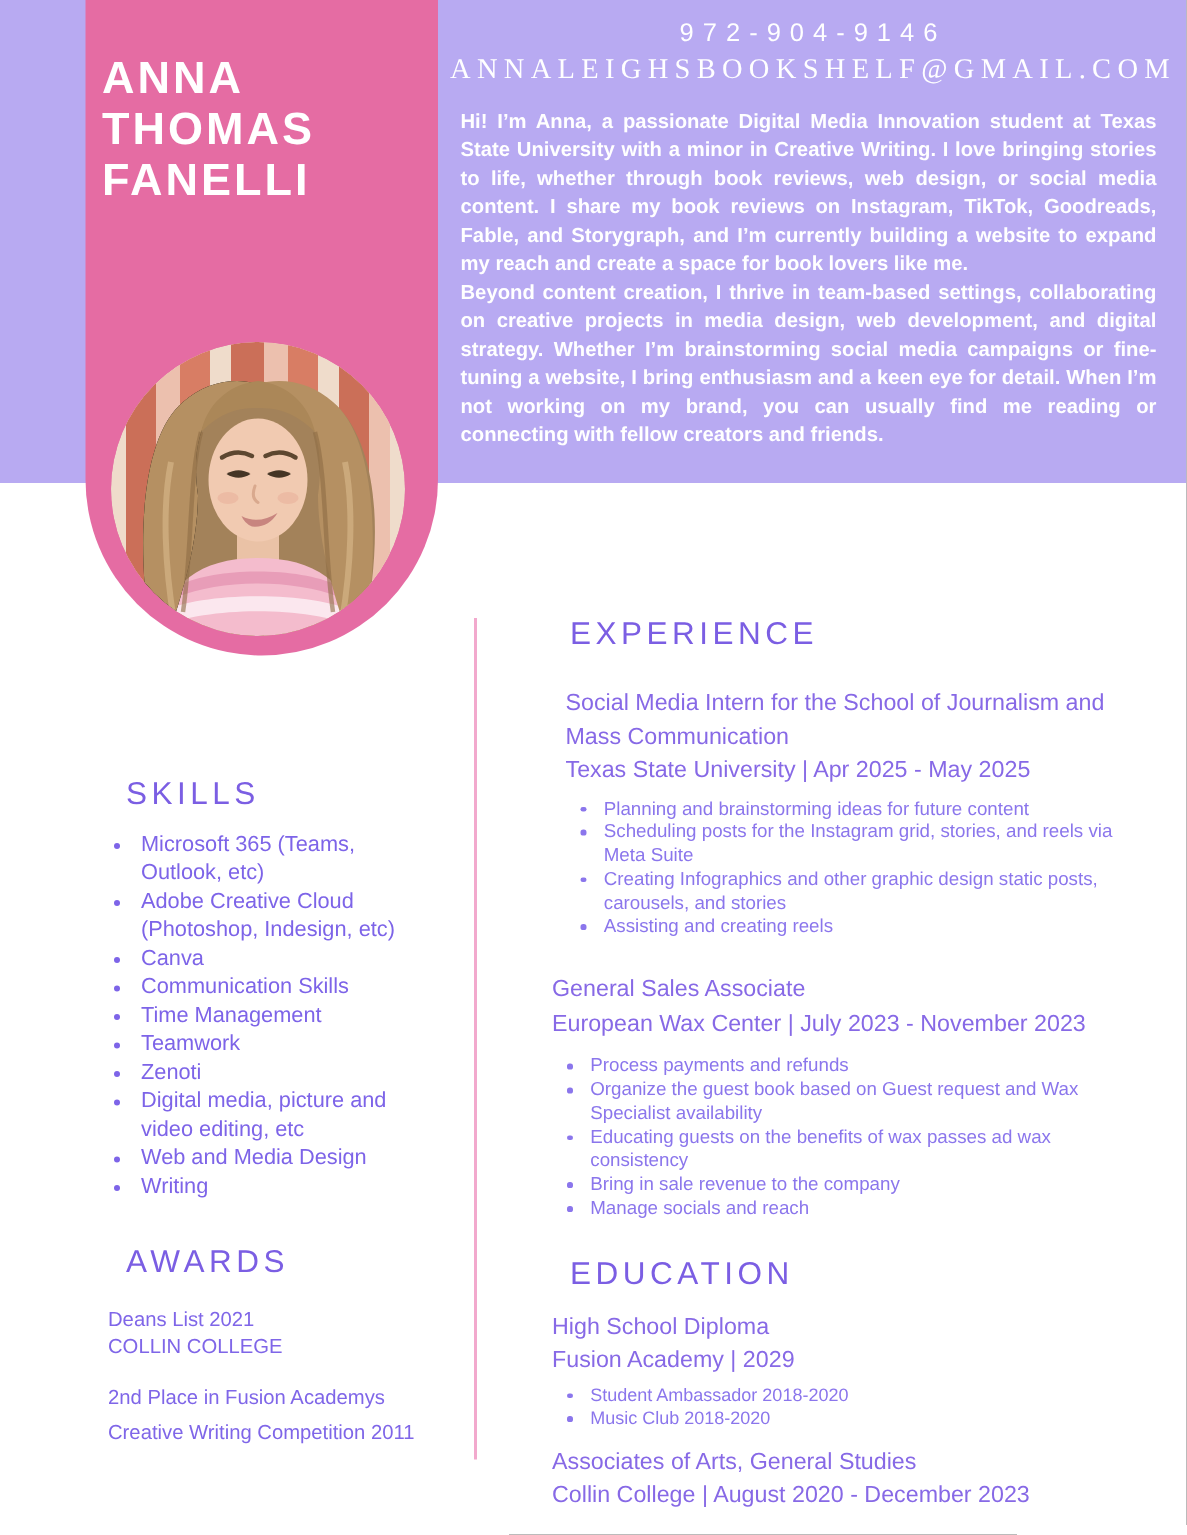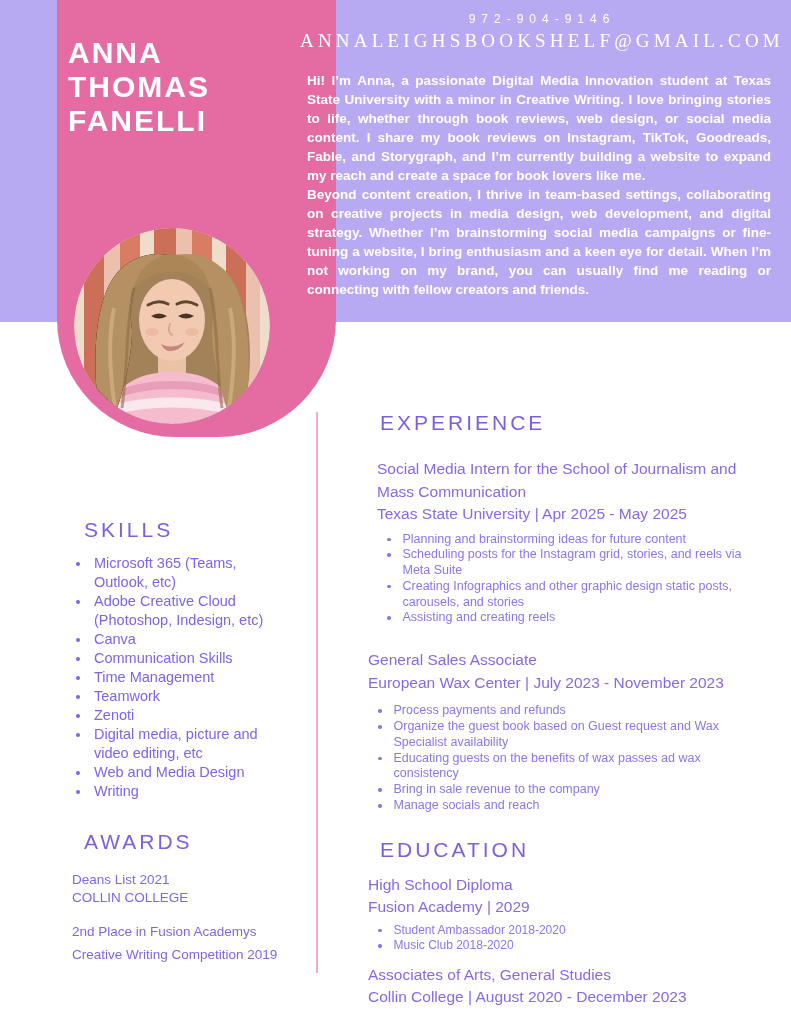--- a/index.html
+++ b/index.html
@@ -1,29 +1,29 @@
 <!DOCTYPE html>
 <html><head>
 <meta charset="utf-8">
 <style>
   html,body{margin:0;padding:0;background:#888;}
   *{box-sizing:border-box;font-family:"Liberation Sans",sans-serif;}
   .page{position:relative;width:791px;height:1023px;background:#ffffff;margin:0 auto;overflow:hidden;}
 
   
   .lav-band{position:absolute;left:0;top:0;width:791px;height:322px;background:#b8aaf2;}
-  .pink-block{position:absolute;left:57px;top:0;width:279px;height:437px;background:#e56ca3;
+  .pink-block{position:absolute;left:57px;top:0;width:235px;height:437px;background:#e56ca3;
               border-radius:0 0 118px 118px;}
   .name{position:absolute;left:11px;top:36px;color:#ffffff;font-weight:700;font-size:30px;
         line-height:34px;letter-spacing:2px;}
   .photo{position:absolute;left:74px;top:228px;width:196px;height:196px;border-radius:50%;overflow:hidden;}
   .photo svg{display:block;}
 
   .contact{position:absolute;left:293px;top:12px;width:498px;text-align:center;color:#ffffff;}
-  .phone{font-size:12px;letter-spacing:6px;margin-bottom:4px;}
+  .phone{font-size:17px;letter-spacing:6px;margin-bottom:4px;}
   .email{font-size:19px;letter-spacing:4.2px;font-family:Liberation Serif, serif;}
 
   .bio{position:absolute;left:307px;top:71px;width:464px;color:#ffffff;font-size:13.5px;
        font-weight:700;line-height:19px;text-align:justify;}
   .bio p{margin:0;}
 
   .vline{position:absolute;left:316px;top:412px;width:2px;height:561px;background:#f2a9cd;}
 
   .sec-title{font-size:21px;letter-spacing:3px;color:#7b5ee3;font-weight:500;margin:12px;}
 
@@ -179,21 +179,21 @@
     <div>
 
     <div class="award-group">
 
         <div>Deans List 2021</div>
           <div>COLLIN COLLEGE</div>
         </div>
         <div class="award-group">
 
         <div>2nd Place in Fusion Academys</div>
-          <div>Creative Writing Competition 2019</div>
+          <div>Creative Writing Competition 2011</div>
         </div>
       </div>
   </div>
 
   <div class="main">
     <h2 class="sec-title">EXPERIENCE</h2>
 
     <div>
 
     <div class="job job1">

